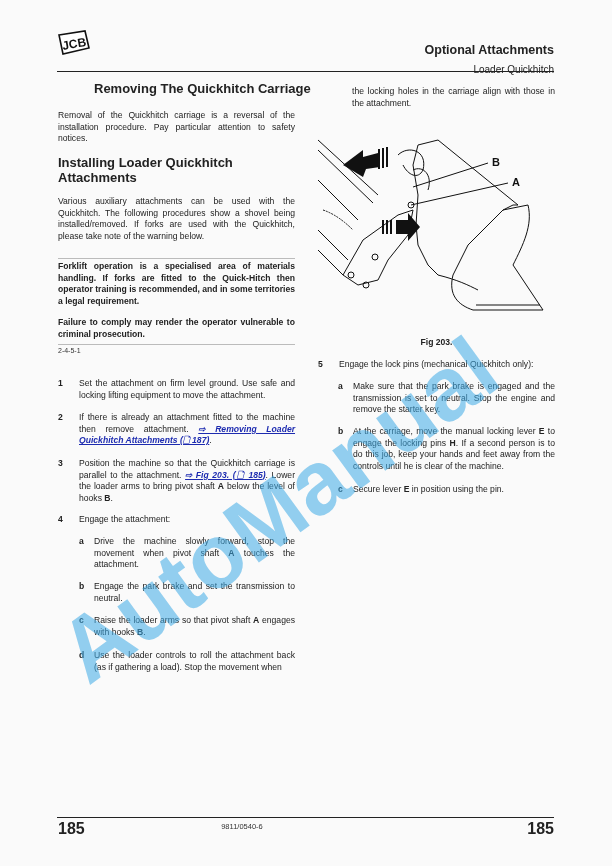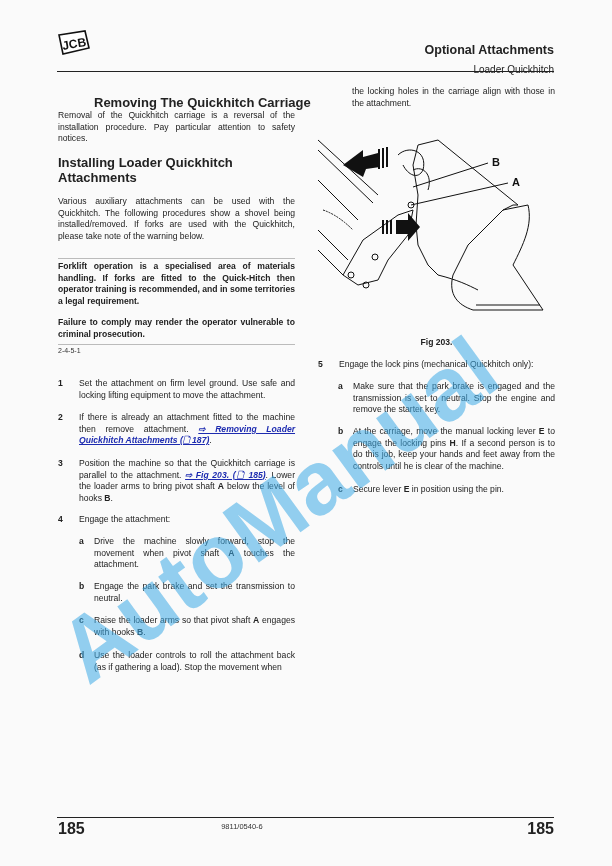--- a/index.html
+++ b/index.html
@@ -41,21 +41,21 @@
 <div class="abs logo">
   <svg width="34" height="26" viewBox="0 0 34 26">
     <polygon points="2,5 28,1 32,18 6,24" fill="#fff" stroke="#111" stroke-width="1.6"></polygon>
     <text x="17" y="18" font-family="Liberation Sans, sans-serif" font-weight="bold" font-size="12" text-anchor="middle" fill="#111" transform="rotate(-10 17 13)">JCB</text>
   </svg>
 </div>
 <div class="abs hdr-title">Optional Attachments</div>
 <div class="abs hdr-rule"></div>
 <div class="abs hdr-sub">Loader Quickhitch</div>
 
-<h2 class="abs col-l" style="top:95px;padding-left:36px;">Removing The Quickhitch Carriage</h2>
+<h2 class="abs col-l" style="top:81px;padding-left:36px;">Removing The Quickhitch Carriage</h2>
 <p class="abs col-l" style="top:110px;">Removal of the Quickhitch carriage is a reversal of the installation procedure. Pay particular attention to safety notices.</p>
 <h2 class="abs col-l" style="top:155px;">Installing Loader Quickhitch Attachments</h2>
 <p class="abs col-l" style="top:196px;">Various auxiliary attachments can be used with the Quickhitch. The following procedures show a shovel being installed/removed. If forks are used with the Quickhitch, please take note of the warning below.</p>
 
 <div class="abs col-l" style="top:255px;">
   <div class="warn-rule" style="margin-top:3px;"></div>
   <div class="warn-text" style="margin-top:2px;">Forklift operation is a specialised area of materials handling. If forks are fitted to the Quick-Hitch then operator training is recommended, and in some territories a legal requirement.</div>
   <div class="warn-text" style="margin-top:10px;">Failure to comply may render the operator vulnerable to criminal prosecution.</div>
   <div class="warn-rule" style="margin-top:3px;"></div>
   <div class="code" style="margin-top:2px;">2-4-5-1</div>

